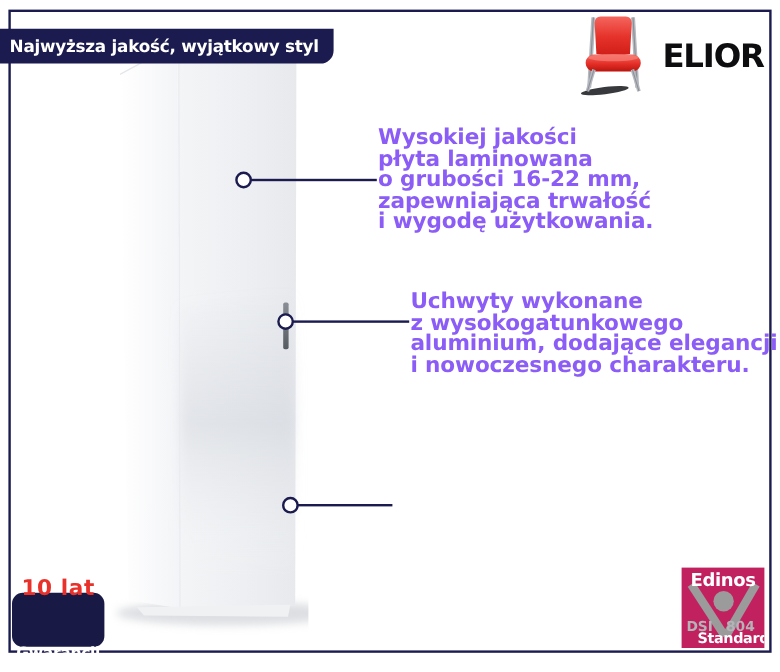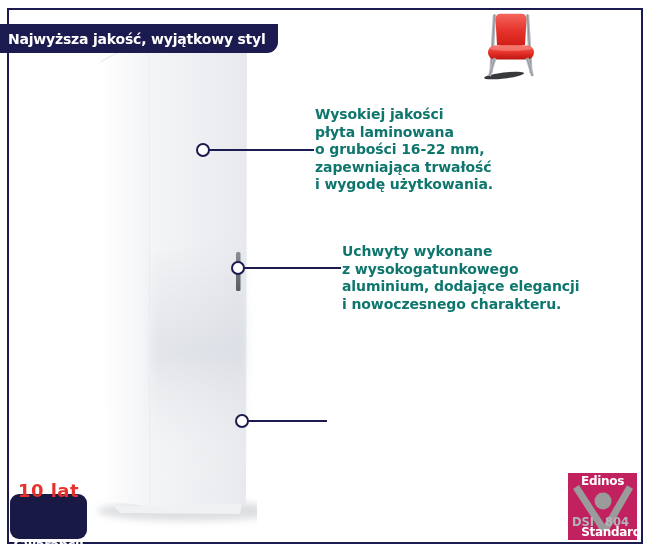--- a/index.html
+++ b/index.html
@@ -35,21 +35,21 @@
   
   .wardrobe { position: absolute; left: 92px; top: 30px; z-index: 2; }
 
   
   .callout-circle {
     position: absolute; width: 14px; height: 14px; border-radius: 50%;
     background: #ffffff; border: 2.5px solid #1b1b4f; z-index: 4;
   }
   .callout-line { position: absolute; height: 2px; background: #1b1b4f; z-index: 3; }
   .callout-text {
-    position: absolute; color: #0f766e; font-size: 14px; font-weight: bold;
+    position: absolute; color: #8b5cf6; font-size: 18px; font-weight: bold;
     line-height: 17.5px; white-space: pre-line; z-index: 4; letter-spacing: -0.1px;
   }
   .c1-circle { left: 196px; top: 143px; }
   .c1-line   { left: 209px; top: 149px; width: 105px; }
   .c1-text   { left: 315px; top: 106px; }
   .c2-circle { left: 231px; top: 261px; }
   .c2-line   { left: 244px; top: 267px; width: 97px; }
   .c2-text   { left: 342px; top: 243px; }
   .c3-circle { left: 235px; top: 414px; }
   .c3-line   { left: 248px; top: 420px; width: 79px; }
@@ -65,21 +65,21 @@
   .warranty .label { color: #ffffff; font-size: 13px; font-weight: bold; line-height: 15px; letter-spacing: -0.3px; }
 
   
   .standards {
     position: absolute; left: 568px; top: 473px; width: 69px; height: 67px;
     background: #c2215f; z-index: 6; overflow: hidden;
   }
   .standards .v-icon { position: absolute; left: 0; top: 0; width: 69px; height: 67px; }
   .standards .s-brand {
     position: absolute; top: 1px; left: 0; width: 100%; text-align: center;
-    color: #ffffff; font-size: 12px; font-weight: bold; letter-spacing: -0.3px;
+    color: #ffffff; font-size: 15px; font-weight: bold; letter-spacing: -0.3px;
   }
   .standards .s-dsi {
     position: absolute; left: 4px; top: 42px; color: #b3b3b8; font-size: 11.5px; font-weight: bold;
   }
   .standards .s-num {
     position: absolute; right: 8px; top: 42px; color: #b3b3b8; font-size: 11.5px; font-weight: bold;
   }
   .standards .s-label {
     position: absolute; bottom: 1px; left: 12px; width: 100%; text-align: center;
     color: #ffffff; font-size: 12px; font-weight: bold; letter-spacing: -0.3px;
@@ -121,20 +121,21 @@
       <path d="M14.5 8 Q15 2.5 20 2.8 L40 2.8 Q45 2.5 45.5 8 L44 34 Q30 37.5 16 34 Z" fill="url(#gBack)"></path>
 
       <rect x="7" y="34.5" width="46" height="14" rx="7" fill="url(#gSeat)"></rect>
       <ellipse cx="30" cy="37" rx="21" ry="3" fill="#f8847c" opacity="0.65"></ellipse>
 
       <path d="M14 47 L8.5 65" stroke="#b6bac0" stroke-width="3" fill="none"></path>
       <path d="M46 47 L51.5 65" stroke="#b6bac0" stroke-width="3" fill="none"></path>
       <path d="M14 47 L8.5 65" stroke="#8d9197" stroke-width="0.9" fill="none"></path>
       <path d="M46 47 L51.5 65" stroke="#8d9197" stroke-width="0.9" fill="none"></path>
     </svg>
+    <div class="brand-name">ELIOR</div>
   </div>
 
   <svg class="wardrobe" width="165" height="505" viewBox="0 0 165 505">
     <defs>
       <linearGradient id="gSide" x1="0" y1="0" x2="1" y2="0">
         <stop offset="0" stop-color="#ffffff"></stop>
         <stop offset="1" stop-color="#f3f4f7"></stop>
       </linearGradient>
       <linearGradient id="gFront" x1="0" y1="0" x2="1" y2="0">
         <stop offset="0" stop-color="#f4f5f7"></stop>

